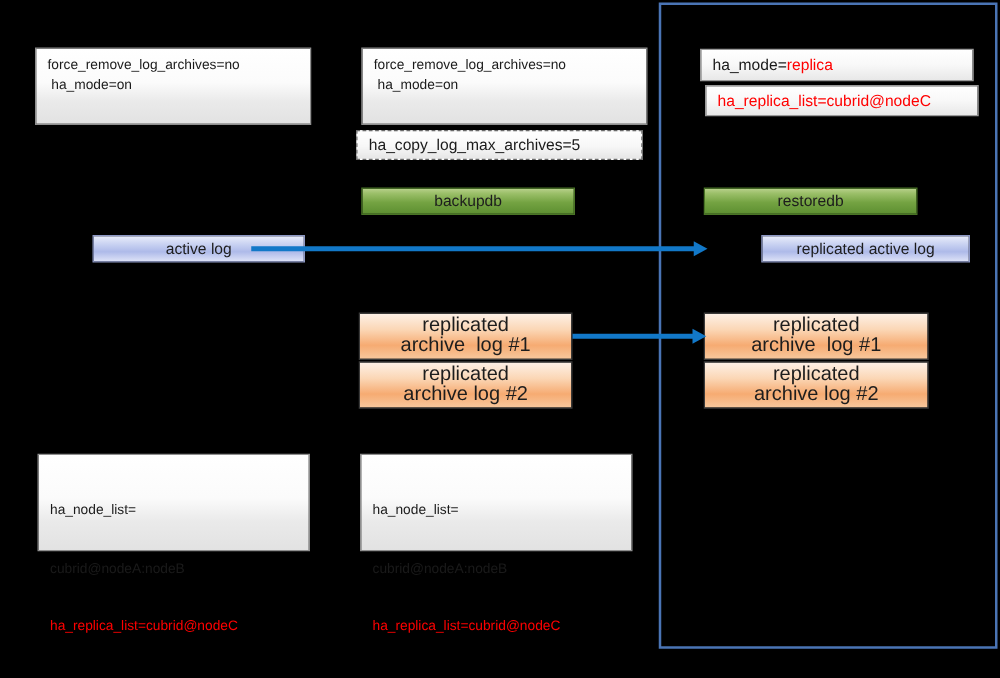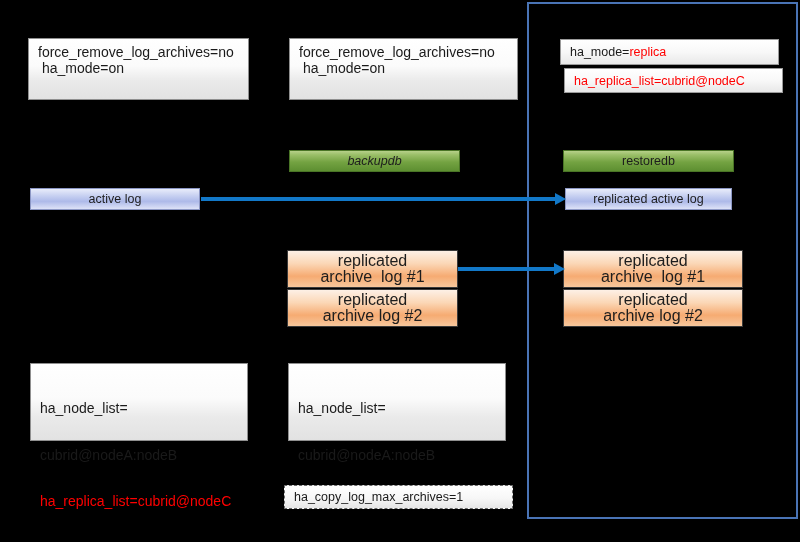--- a/index.html
+++ b/index.html
@@ -20,21 +20,21 @@
   .node {
     position: absolute;
     box-sizing: border-box;
   }
 
   
   .cfg-box {
     background: linear-gradient(to bottom, #ffffff 0%, #fbfbfb 45%, #eaeaea 70%, #e2e2e2 100%);
     border: 1px solid #8f8f8f;
     color: #1a1a1a;
-    font-size: 14px;
+    font-size: 11px;
     line-height: 15.5px;
     padding: 6px 8px 6px 9px;
     white-space: pre;
     box-shadow: 1px 1px 2px rgba(0,0,0,0.55);
   }
 
   
   .cfg-box-dashed {
     background: linear-gradient(to bottom, #ffffff 0%, #f7f7f7 55%, #e6e6e6 100%);
     border: 1px dashed #6a6a6a;
@@ -77,20 +77,21 @@
   
   .blue-box {
     background: linear-gradient(to bottom, #e8ecfa 0%, #c3cdf0 38%, #aebae9 62%, #dde2f7 100%);
     border: 1px solid #8c97c4;
     color: #1d1d1d;
     font-size: 12.5px;
     display: flex;
     align-items: center;
     justify-content: center;
     text-align: center;
+    margin-left: 44px;
   }
 
   
   .orange-box {
     background: linear-gradient(to bottom, #fdf0e6 0%, #fbd7b6 35%, #f6ab72 70%, #f7c79c 100%);
     border: 1px solid #3a3a3a;
     color: #1d1d1d;
     font-size: 16px;
     line-height: 16px;
     display: flex;
@@ -139,37 +140,37 @@
   <div class="node cfg-box" style="left:30px; top:363px; width:218px; height:78px; padding:6px 8px 6px 9px;">
     <div class="blk">ha_node_list=</div>
     <div class="blk">cubrid@nodeA:nodeB</div>
     <div class="red">ha_replica_list=cubrid@nodeC</div>
     <div class="blk">ha_copy_sync_mode=sync:sync</div>
   </div>
 
   <div class="node cfg-box" style="left:289px; top:38px; width:229px; height:62px;">force_remove_log_archives=no
  ha_mode=on</div>
 
+  <div class="node cfg-box-dashed" style="left:285px; top:104px; width:229px; height:24px;">ha_copy_log_max_archives=5</div>
 
-  <div class="node green-btn" style="left:289px; top:150px; width:171px; height:22px;font-style:italic;">backupdb</div>
+  <div class="node green-btn" style="left:289px; top:150px; width:171px; height:22px;">backupdb</div>
 
   <div class="node orange-box" style="left:287px; top:250px; width:171px; height:38px;">replicated
 archive  log #1</div>
 
   <div class="node orange-box" style="left:287px; top:289px; width:171px; height:38px;">replicated
 archive log #2</div>
 
   <div class="node cfg-box" style="left:288px; top:363px; width:218px; height:78px; padding:6px 8px 6px 9px;">
     <div class="blk">ha_node_list=</div>
     <div class="blk">cubrid@nodeA:nodeB</div>
     <div class="red">ha_replica_list=cubrid@nodeC</div>
     <div class="blk">ha_copy_sync_mode=sync:sync</div>
   </div>
 
-  <div class="node cfg-box-dashed" style="left:284px; top:485px; width:229px; height:24px;">ha_copy_log_max_archives=1</div>
 
   <div class="node cfg-bar" style="left:560px; top:39px; width:219px; height:26px;">
     <span class="blk">ha_mode=</span><span class="red">replica</span>
   </div>
 
   <div class="node cfg-bar" style="left:564px; top:68px; width:219px; height:25px;">
     <span class="red">ha_replica_list=cubrid@nodeC</span>
   </div>
 
   <div class="node green-btn" style="left:563px; top:150px; width:171px; height:22px;">restoredb</div>

